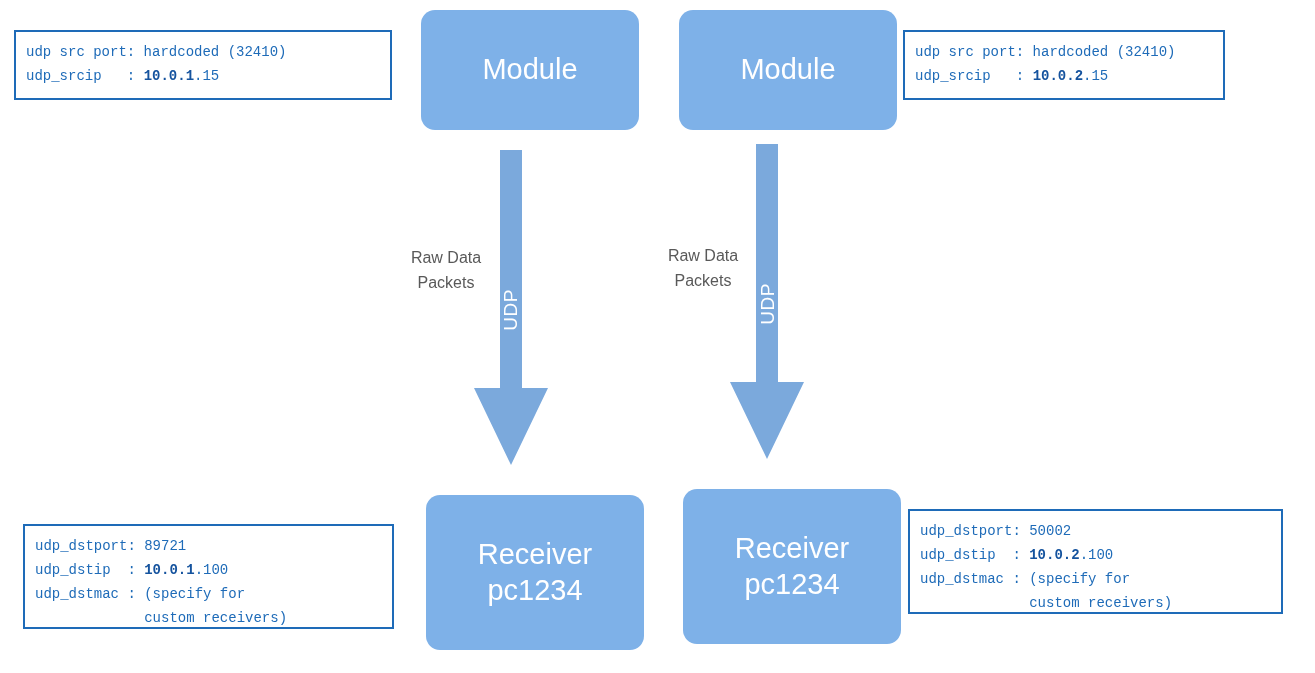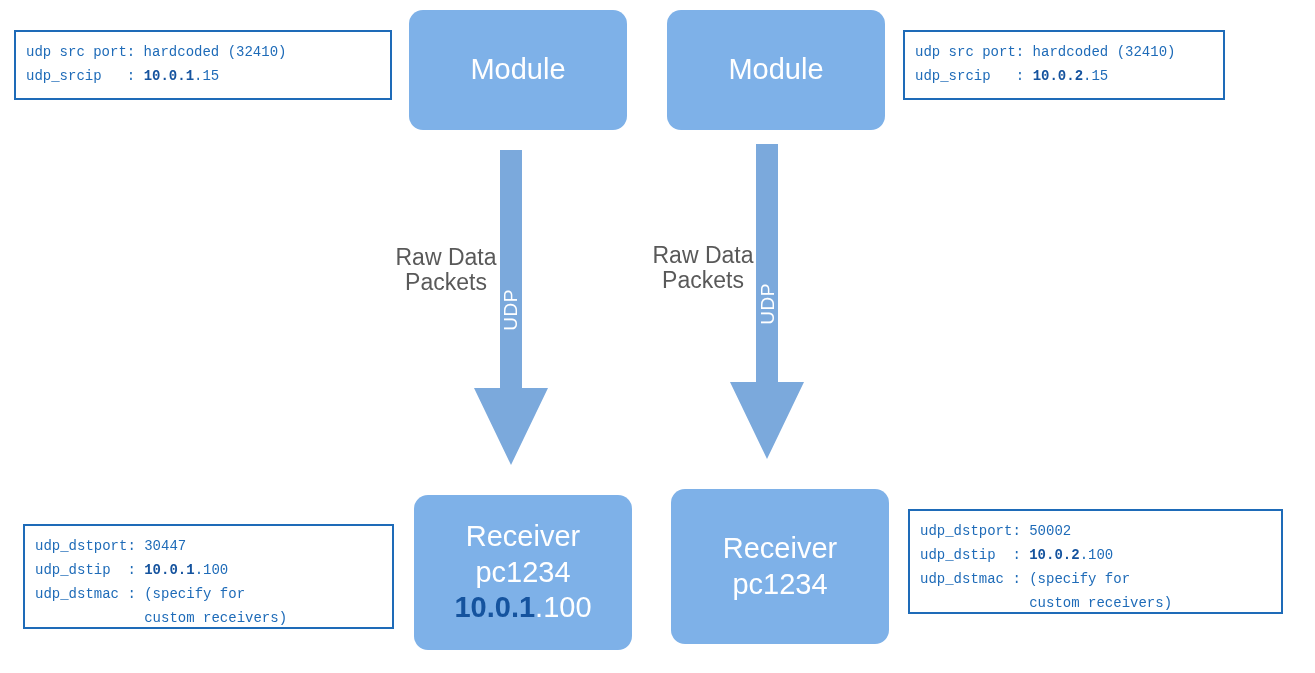--- a/index.html
+++ b/index.html
@@ -24,20 +24,21 @@
     display: flex;
     flex-direction: column;
     align-items: center;
     justify-content: center;
     color: #ffffff;
     font-family: "Liberation Sans", sans-serif;
     font-size: 29px;
     line-height: 1.22;
     text-align: center;
     white-space: nowrap;
+    margin-left: 12px;
   }
   .node .line { display: block; }
   .node .ipbold {
     font-weight: bold;
     color: #15539E;
   }
   .node .iptail {
     color: #ffffff;
   }
 
@@ -86,61 +87,60 @@
     transform-origin: center center;
     white-space: nowrap;
   }
   #udp-left  { left: 487px; top: 299px; width: 48px; text-align: center; }
   #udp-right { left: 744px; top: 293px; width: 48px; text-align: center; }
 
   .flow-label {
     position: absolute;
     color: #595959;
     font-family: "Liberation Sans", sans-serif;
-    font-size: 23px;
+    font-size: 16px;
     line-height: 25px;
     text-align: center;
     white-space: nowrap;
   }
   #flow-left  { left: 386px; top: 245px; width: 120px; }
   #flow-right { left: 643px; top: 243px; width: 120px; }
 </style>
 </head>
 <body>
 
 <div id="canvas">
 
   <div class="infobox" id="info-src-left"><span>udp src port: hardcoded (32410)</span>
 <span>udp_srcip   : </span><b>10.0.1</b><span>.15</span></div>
 
   <div class="infobox" id="info-src-right"><span>udp src port: hardcoded (32410)</span>
 <span>udp_srcip   : </span><b>10.0.2</b><span>.15</span></div>
 
-  <div class="infobox" id="info-dst-left"><span>udp_dstport: 30447</span>
+  <div class="infobox" id="info-dst-left"><span>udp_dstport: 89721</span>
 <span>udp_dstip  : </span><b>10.0.1</b><span>.100</span>
 <span>udp_dstmac : (specify for</span>
 <span>             custom receivers)</span></div>
 
   <div class="infobox" id="info-dst-right"><span>udp_dstport: 50002</span>
 <span>udp_dstip  : </span><b>10.0.2</b><span>.100</span>
 <span>udp_dstmac : (specify for</span>
 <span>             custom receivers)</span></div>
 
   <div class="node" id="node-module-left">
     <span class="line">Module</span>
   </div>
 
   <div class="node" id="node-module-right">
     <span class="line">Module</span>
   </div>
 
   <div class="node" id="node-recv-left">
     <span class="line">Receiver</span>
     <span class="line">pc1234</span>
-    <span class="line"><span class="ipbold">10.0.1</span><span class="iptail">.100</span></span>
   </div>
 
   <div class="node" id="node-recv-right">
     <span class="line">Receiver</span>
     <span class="line">pc1234</span>
   </div>
 
   <div class="arrow-wrap" id="arrow-left">
     <svg width="110" height="320" viewBox="0 0 110 320" xmlns="http://www.w3.org/2000/svg">
       <polygon points="38,0 60,0 60,238 86,238 49,315 12,238 38,238" fill="#7BA9DC"></polygon>

